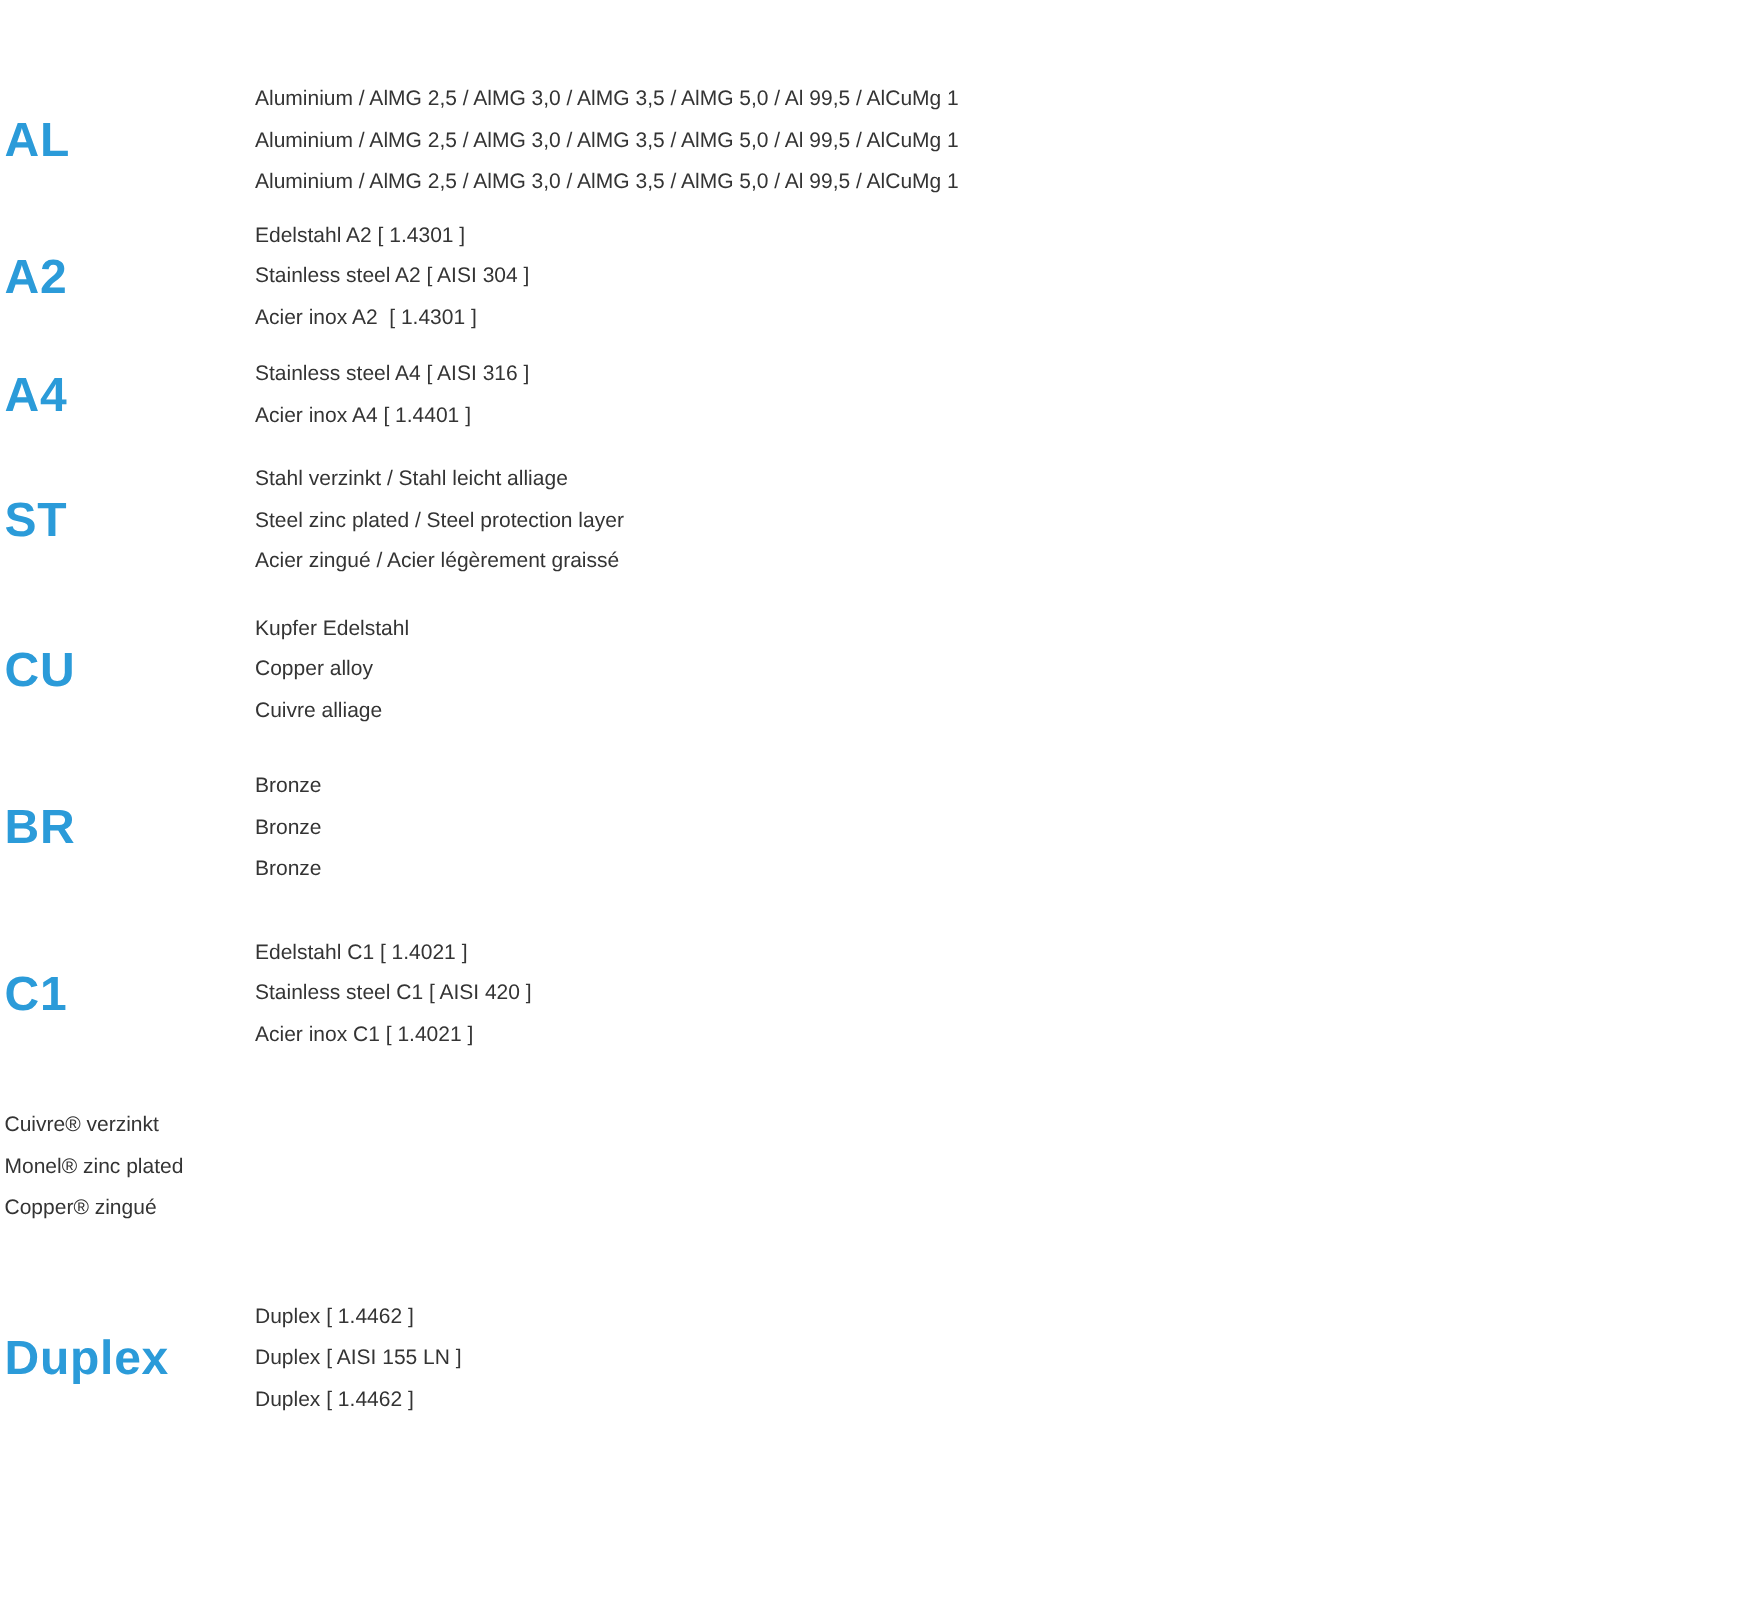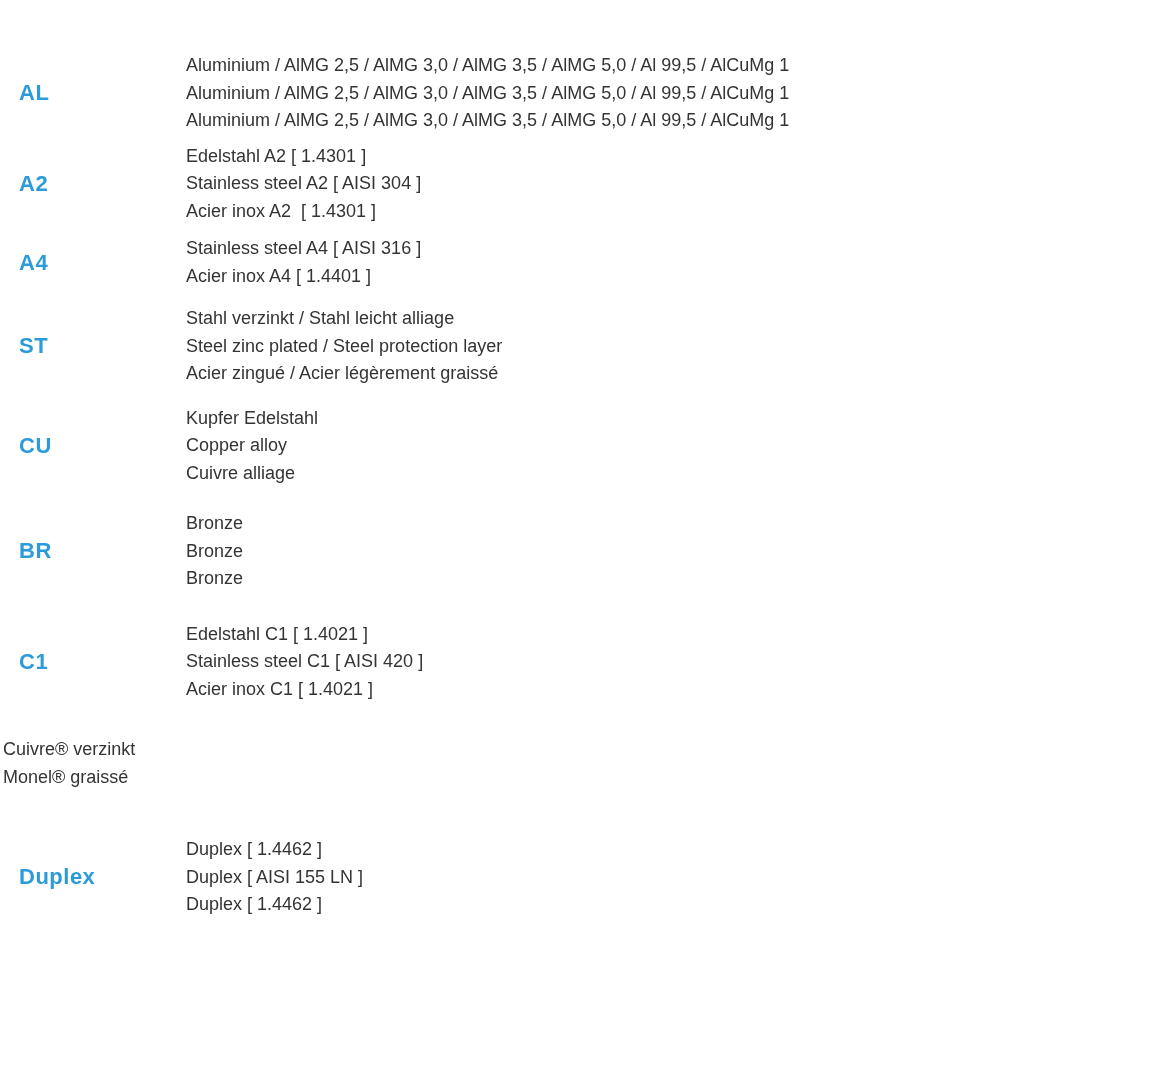--- a/index.html
+++ b/index.html
@@ -25,32 +25,31 @@
   .row:nth-of-type(2) { margin-bottom: 10px; }
   .row:nth-of-type(3) { margin-bottom: 15px; }
   .row:nth-of-type(4) { margin-bottom: 17px; }
   .row:nth-of-type(5) { margin-bottom: 23px; }
   .row:nth-of-type(6) { margin-bottom: 28px; }
   .row:nth-of-type(7) { margin-bottom: 33px; }
   .row:nth-of-type(8) { margin-bottom: 45px; }
   .code {
     width: 167px;
     flex: 0 0 167px;
-    font-size: 22px;
+    font-size: 32px;
     font-weight: bold;
     letter-spacing: 0.5px;
     color: var(--accent, #2b9bd9);
     line-height: 1;
-    margin-left: 16px;
   }
   .descs {
     flex: 1 1 auto;
   }
   .line {
-    font-size: 18px;
+    font-size: 14px;
     line-height: 27.5px;
     color: var(--text, #343434);
     white-space: pre-wrap;
   }
 </style>
 </head>
 <body>
 
 <div class="doc">
 
@@ -112,21 +111,22 @@
     <div class="descs">
       <div class="line">Edelstahl C1 [ 1.4021 ]</div>
       <div class="line">Stainless steel C1 [ AISI 420 ]</div>
       <div class="line">Acier inox C1 [ 1.4021 ]</div>
     </div>
   </section>
 
   <section class="row">
     <div class="descs">
       <div class="line">Cuivre® verzinkt</div>
-      <div class="line">Monel® graissé</div>
+      <div class="line">Monel® zinc plated</div>
+      <div class="line">Copper® zingué</div>
     </div>
   </section>
 
   <section class="row">
     <div class="code">Duplex</div>
     <div class="descs">
       <div class="line">Duplex [ 1.4462 ]</div>
       <div class="line">Duplex [ AISI 155 LN ]</div>
       <div class="line">Duplex [ 1.4462 ]</div>
     </div>

